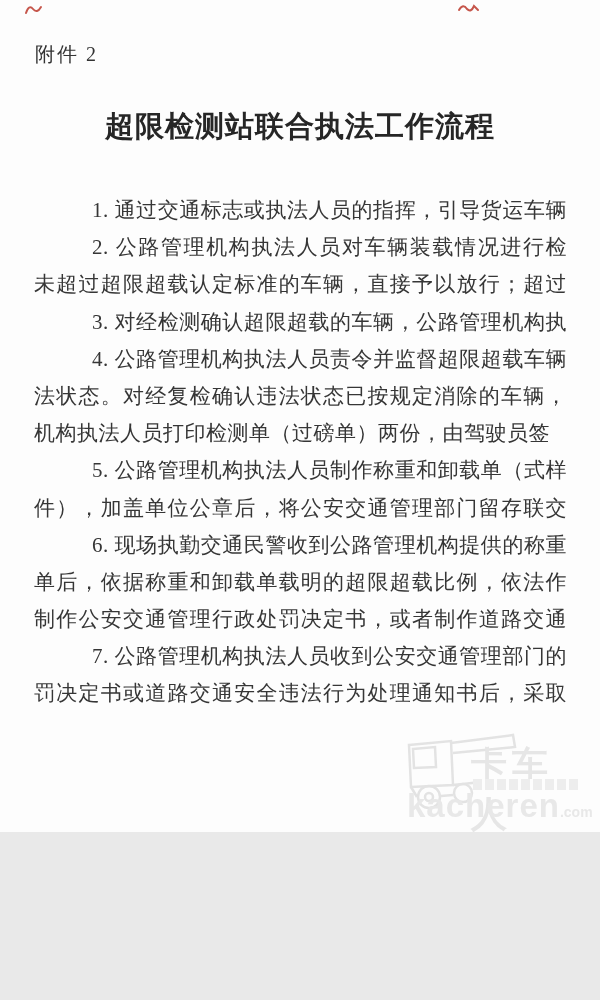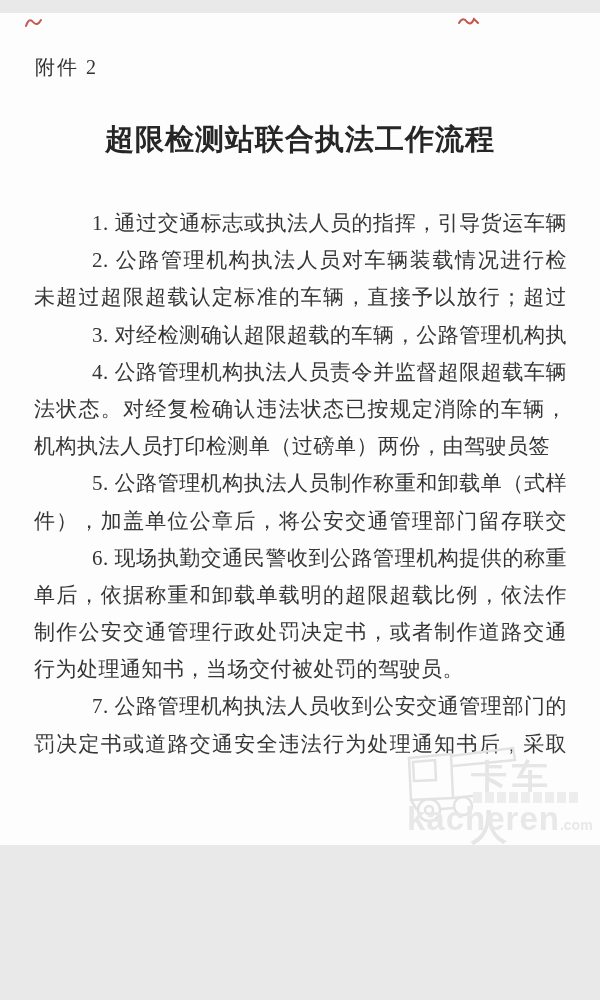--- a/index.html
+++ b/index.html
@@ -1,19 +1,19 @@
 <!DOCTYPE html>
 <html><head>
 <meta charset="utf-8">
 <style>
   html,body{margin:0;padding:0;background:#e9e9e9;}
   .page{
     position:relative;
     width:600px;height:832px;
-    margin:13px auto;
+    margin:0 auto;
     background:#fdfdfd;
     overflow:hidden;
     font-family:"Liberation Serif","DejaVu Serif",serif;
     color:#383838;
   }
   .attachment-label{
     position:absolute;left:35px;top:41px;
     font-size:20px;letter-spacing:2px;color:#333;
   }
   .doc-title{
@@ -93,21 +93,20 @@
       <div class="line full">未超过超限超载认定标准的车辆，直接予以放行；超过规定标准</div>
       <div class="line indent full">3. 对经检测确认超限超载的车辆，公路管理机构执法人员</div>
       <div class="line indent full">4. 公路管理机构执法人员责令并监督超限超载车辆消除违</div>
       <div class="line full">法状态。对经复检确认违法状态已按规定消除的车辆，公路管理</div>
       <div class="line">机构执法人员打印检测单（过磅单）两份，由驾驶员签字确认。</div>
       <div class="line indent full">5. 公路管理机构执法人员制作称重和卸载单（式样见附</div>
       <div class="line full">件），加盖单位公章后，将公安交通管理部门留存联交现场执勤</div>
       <div class="line indent full">6. 现场执勤交通民警收到公路管理机构提供的称重和卸载</div>
       <div class="line full">单后，依据称重和卸载单载明的超限超载比例，依法作出处罚并</div>
       <div class="line full">制作公安交通管理行政处罚决定书，或者制作道路交通安全违法</div>
-      <div class="line">行为处理通知书，当场交付被处罚的驾驶员。</div>
       <div class="line indent full">7. 公路管理机构执法人员收到公安交通管理部门的行政处</div>
       <div class="line full">罚决定书或道路交通安全违法行为处理通知书后，采取复印等方</div>
     </div>
 
   <div class="page-number">- 14 -</div>
 
   <div class="watermark">
     <svg class="wm-truck" width="120" height="95" viewBox="0 0 120 95">
       <g stroke="#e3e3e3" stroke-width="2.5" fill="none">
         <path d="M8 18 L50 14 L52 58 L10 60 Z"></path>

